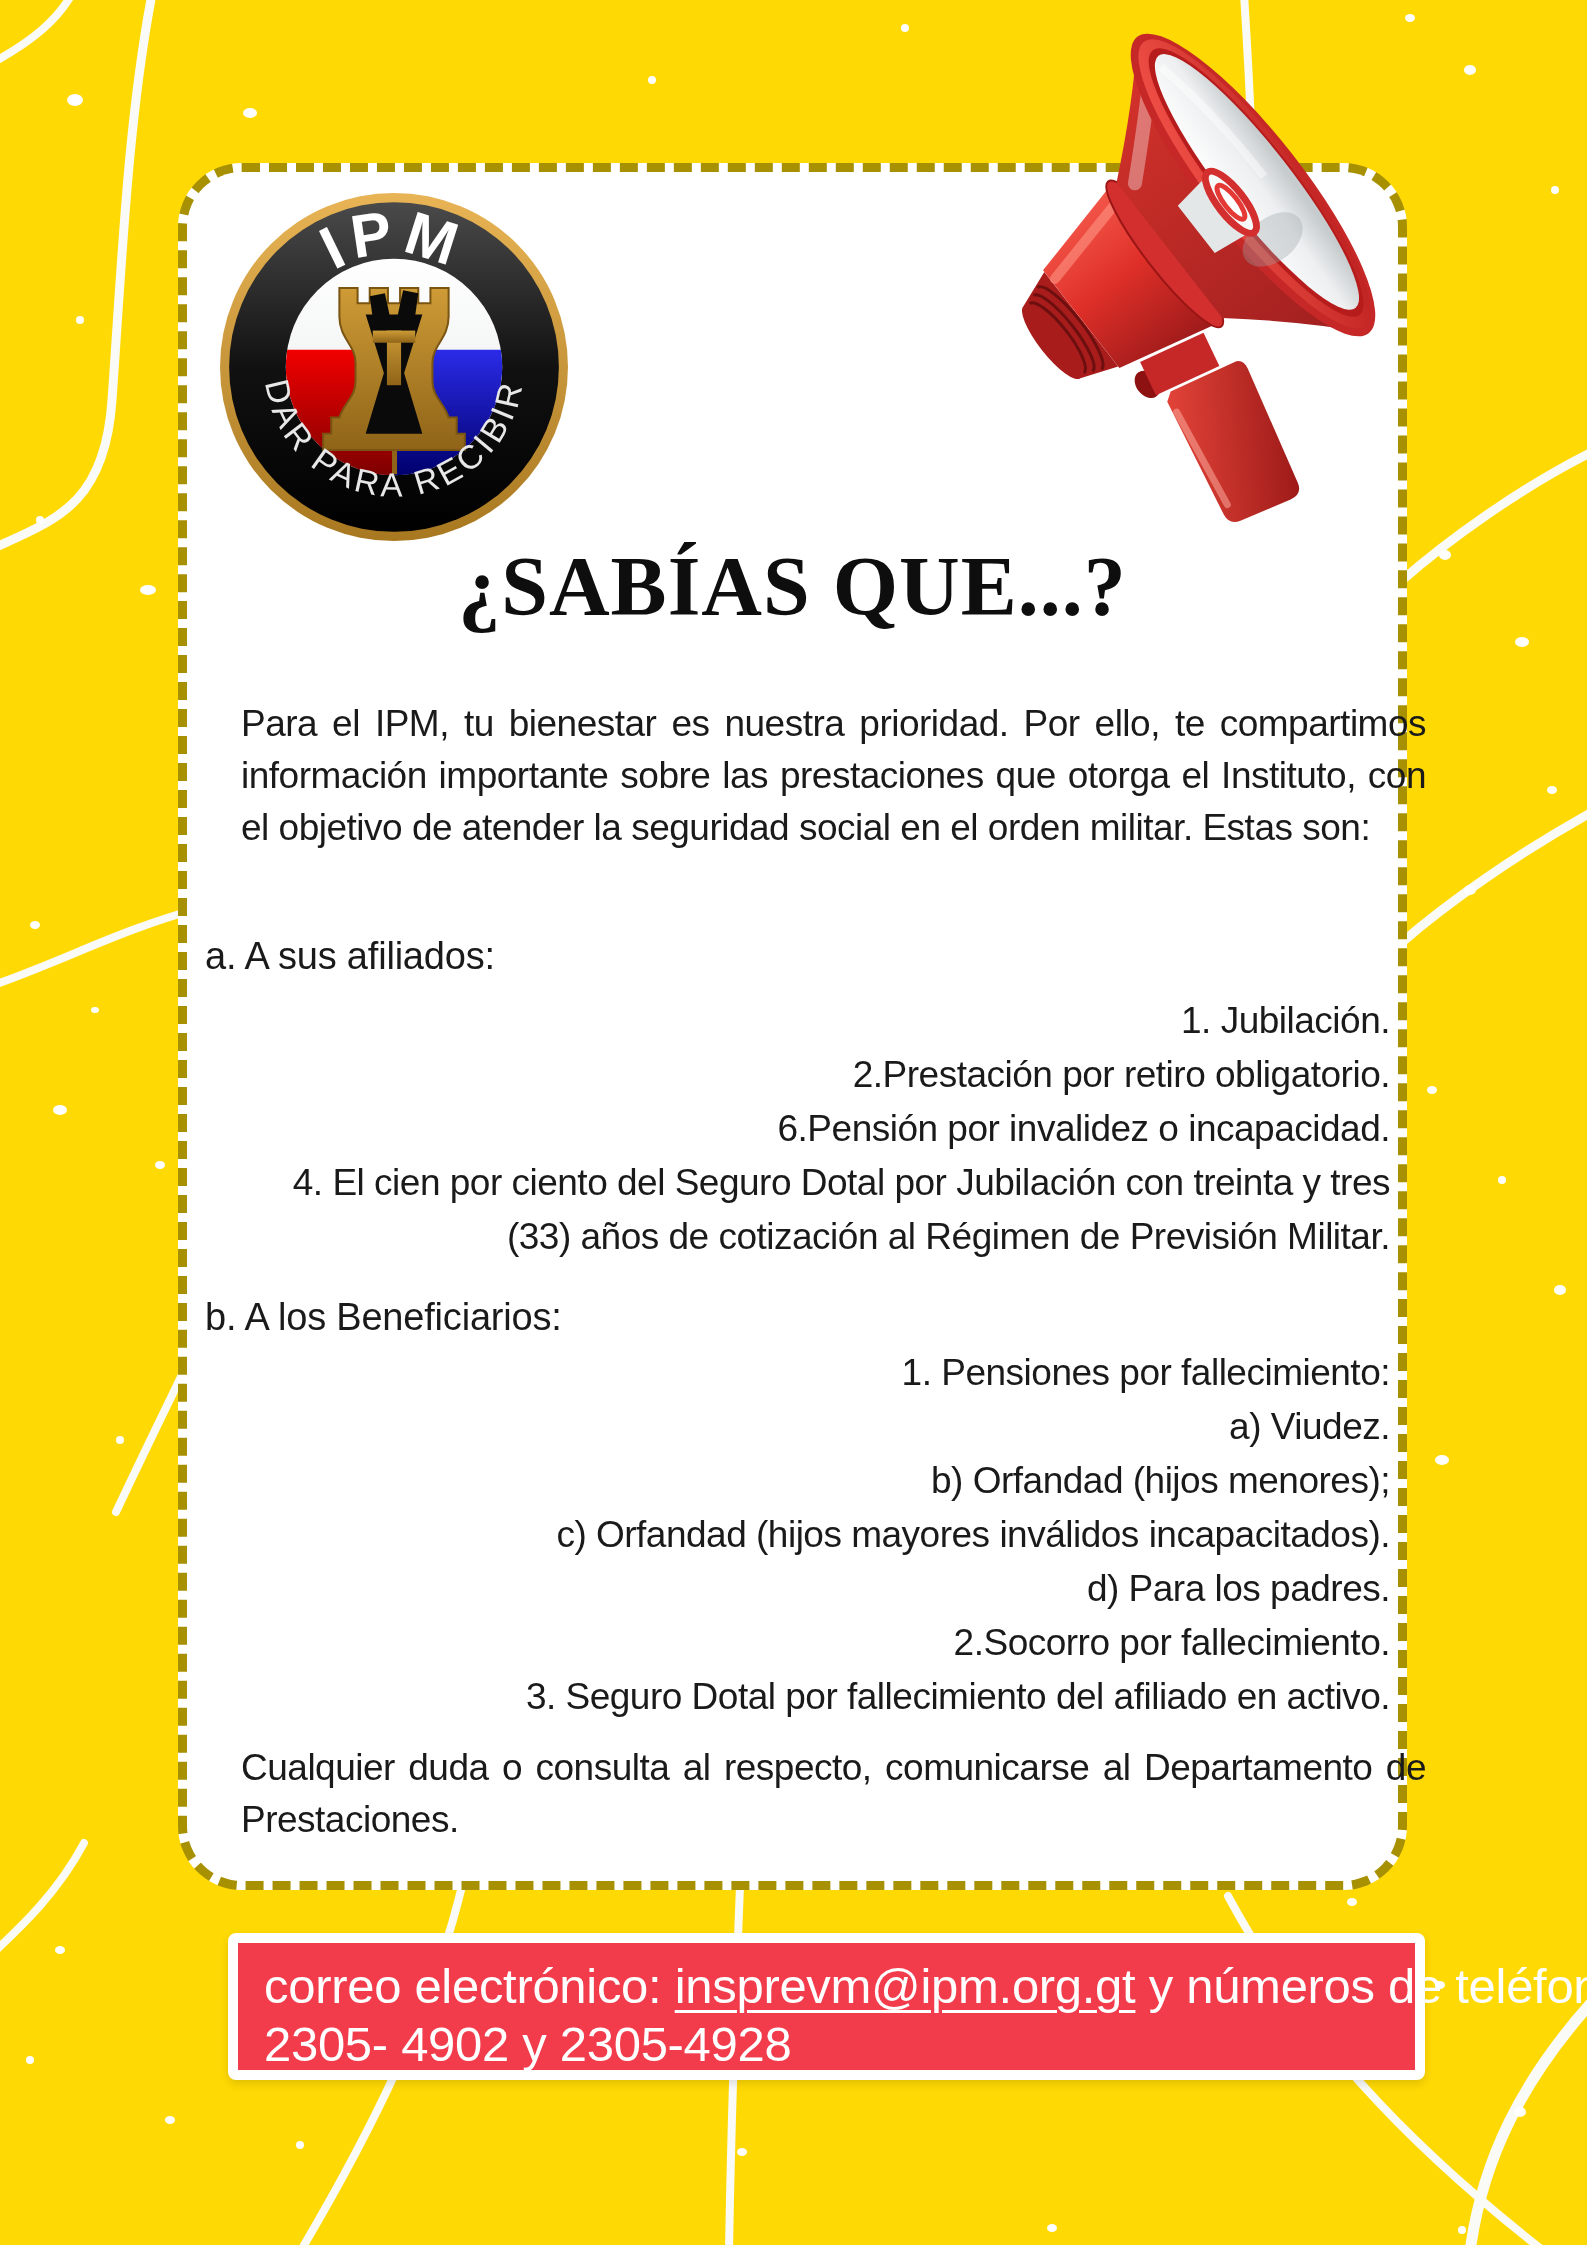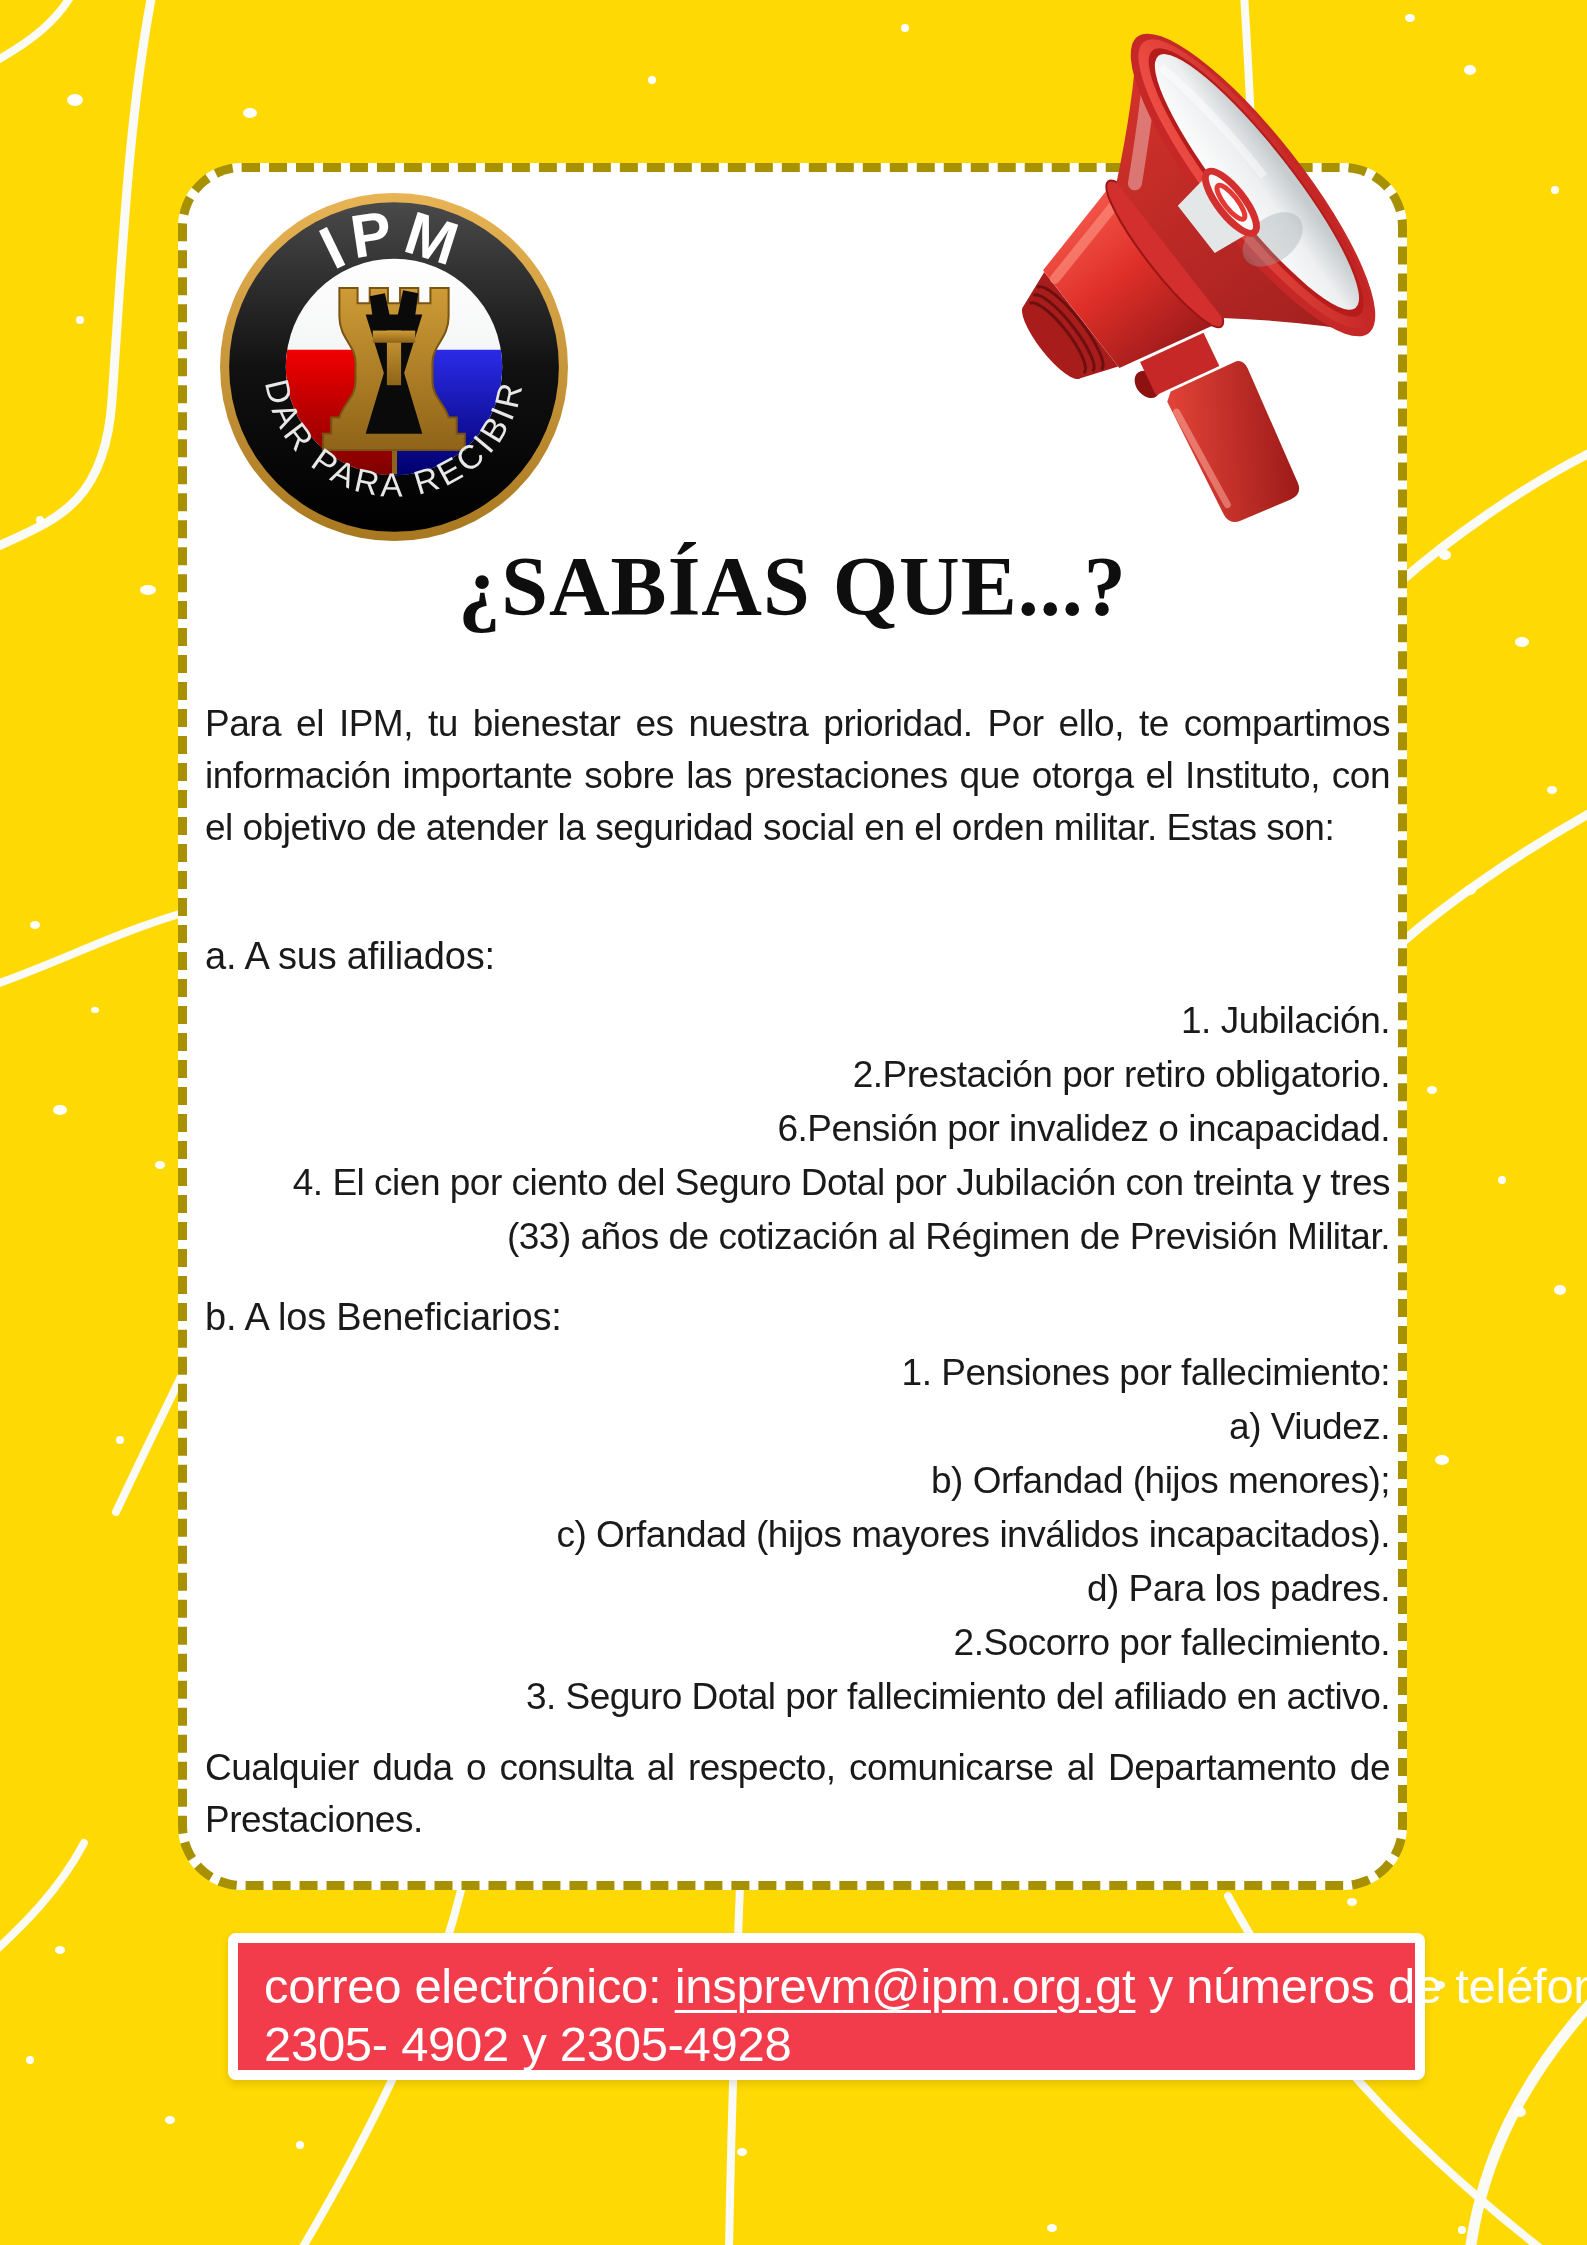--- a/index.html
+++ b/index.html
@@ -26,21 +26,21 @@
     position:absolute;left:178px;top:538px;width:1229px;
     text-align:center;
     font-family:Liberation Serif, serif;
     font-size:84px;font-weight:900;letter-spacing:1px;
     color:#0e0e0e;z-index:2;
   }
   .txt{
     position:absolute;left:205px;width:1185px;z-index:2;
     font-size:37px;line-height:52px;letter-spacing:-0.5px;color:#1a1a1a;
   }
-  .justified{text-align:justify;text-justify:inter-word;}
+  .justified{text-align:justify;text-justify:inter-word;margin-left:36px;}
   .intro{top:698px;}
   .sec-head{top:930px;font-size:38px;font-weight:400;letter-spacing:-0.2px;}
   .sec-head-b{top:1291px;}
   .list-a{top:994px;line-height:54px;}
   .list-b{top:1346px;line-height:54px;}
   .li{padding-left:100px;text-indent:-38px;text-align:right;}
   .li-sub{padding-left:132px;text-indent:0;}
   .closing{top:1742px;}
   .contact{
     position:absolute;left:228px;top:1933px;width:1197px;height:147px;

